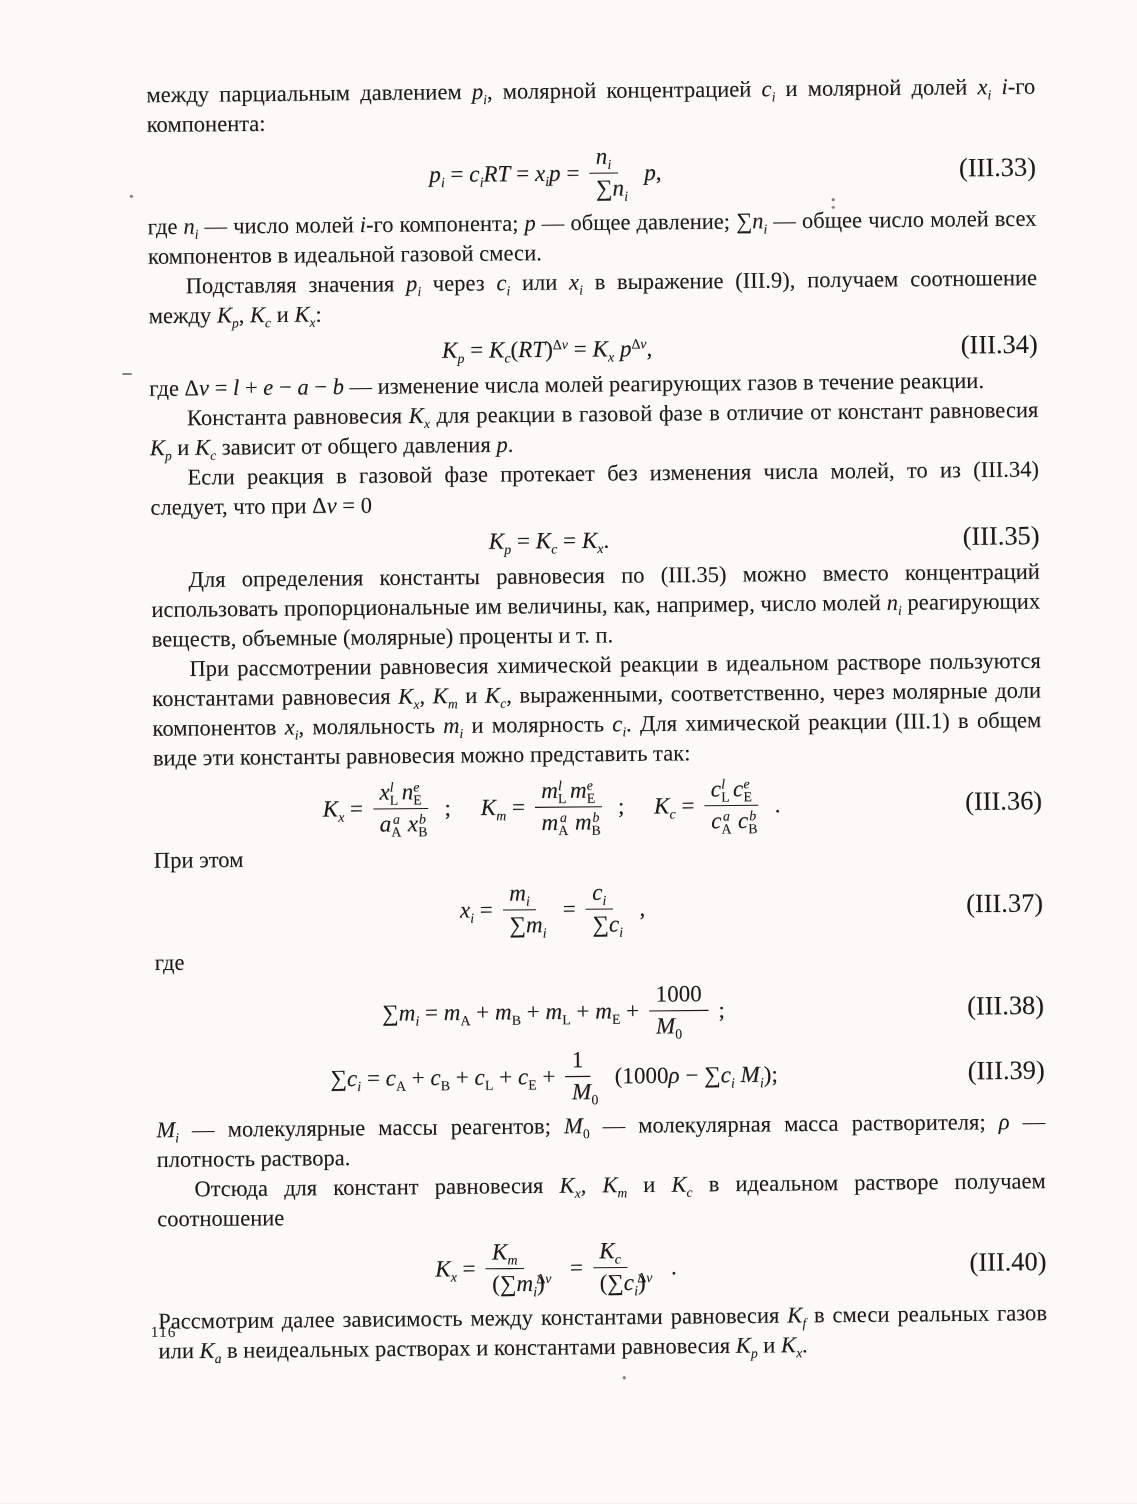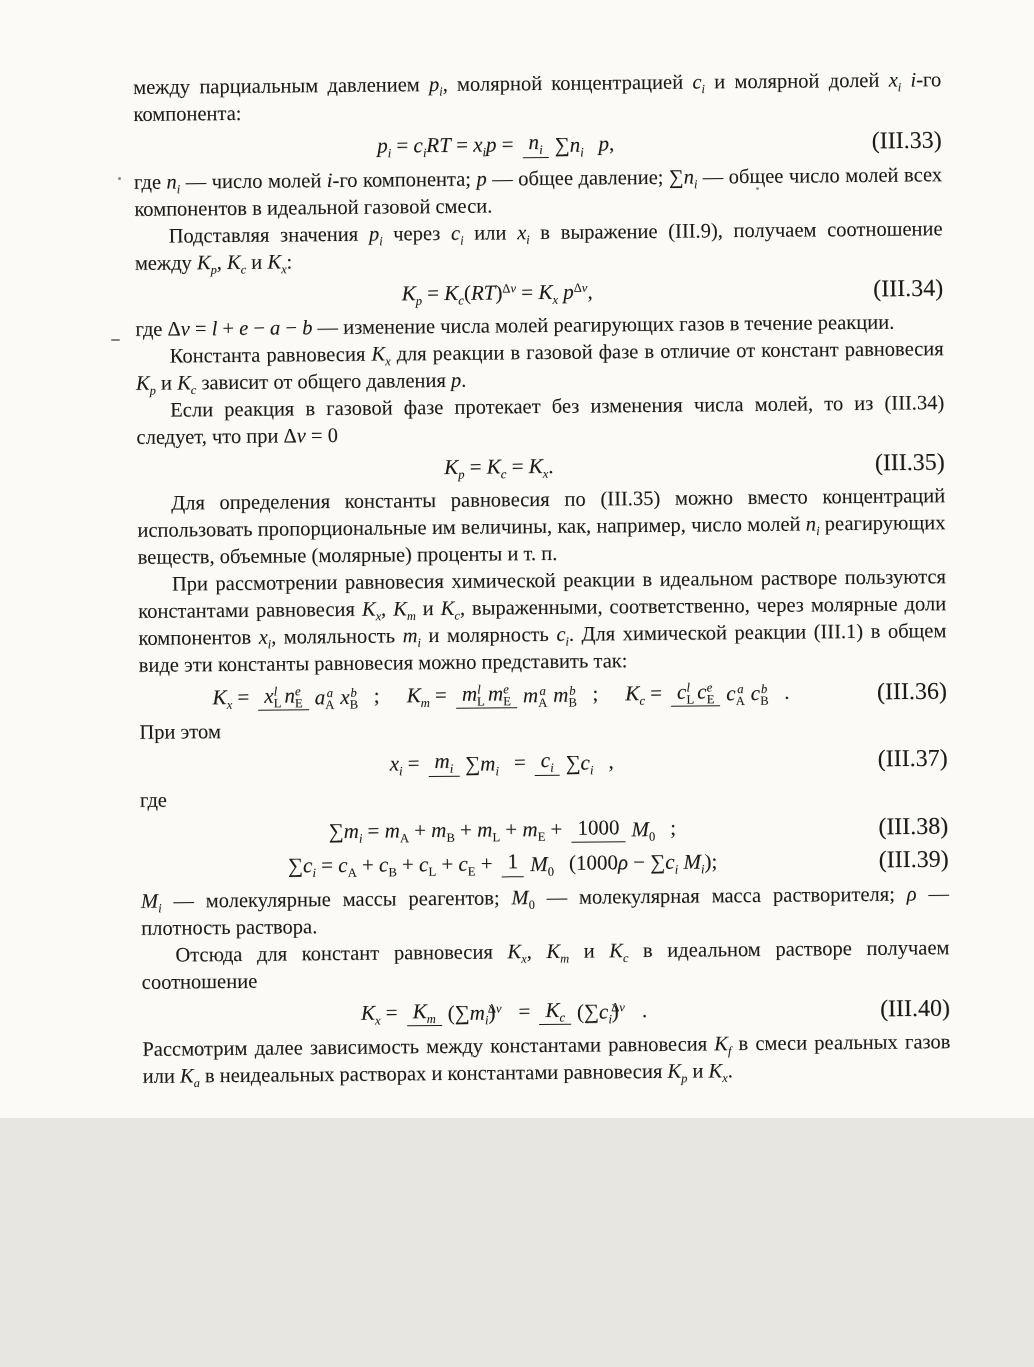--- a/index.html
+++ b/index.html
@@ -1,20 +1,20 @@
 <!DOCTYPE html>
 <html style="--paper: #fbfaf6; --ink: #1d1b18;"><head>
 <meta charset="utf-8">
 <title>Scanned textbook page 116</title>
 <style>
   :root { --paper:#fbfaf6; --ink:#1d1b18; }
   * { box-sizing:border-box; }
   html,body { margin:0; padding:0; background:#e8e6e0; }
   .page {
-    position:relative; width:1034px; height:1118px; margin:0 auto;
+    position:relative; width:1034px; height:1367px; margin:0 auto;
     background:var(--paper); overflow:hidden;
     font-family:"Liberation Serif","DejaVu Serif",serif;
     color:var(--ink);
     padding-left:40px;
   }
   .sheet {
     position:absolute; left:133px; top:70px; width:808px;
     transform:rotate(-0.55deg); transform-origin:50% 0;
   }
   p.para {
@@ -27,21 +27,21 @@
   sup { vertical-align:0.55em; }
   sub + sup { margin-left:-0.6em; margin-right:2px; }
   .eqrow {
     position:relative; display:flex; justify-content:center; align-items:center;
     font-size:21px; margin:7px 0; padding:0 84px 0 0;
     text-shadow:0.3px 0.3px 0 rgba(30,25,20,0.3);
   }
   .ebody { display:inline-flex; align-items:center; gap:7px; white-space:nowrap; }
   .egroup { display:inline-flex; align-items:center; gap:7px; }
   .e36gap { margin-left:20px; }
-  .frac { display:inline-flex; flex-direction:row; align-items:center; margin:0 2px; }
+  .frac { display:inline-flex; flex-direction:column; align-items:flex-start; margin:0 2px; }
   .frac .num { padding:0 6px 2px; border-bottom:1.7px solid var(--ink); line-height:1.12; }
   .frac .den { padding:2px 6px 0; line-height:1.12; }
   .eqnum {
     position:absolute; right:0; top:50%; transform:translateY(-50%);
     font-size:24px; font-style:normal;
   }
   .pageno { position:absolute; left:137px; top:1204px; font-size:14px; letter-spacing:1px; }
   .speck { position:absolute; background:rgba(40,35,30,0.55); border-radius:50%; }
   .sp1 { left:756px; top:180px; width:3px; height:3px; box-shadow:0 7px 0 rgba(40,35,30,0.5); }
   .sp2 { left:111px; top:339px; width:9px; height:2px; border-radius:1px; }

